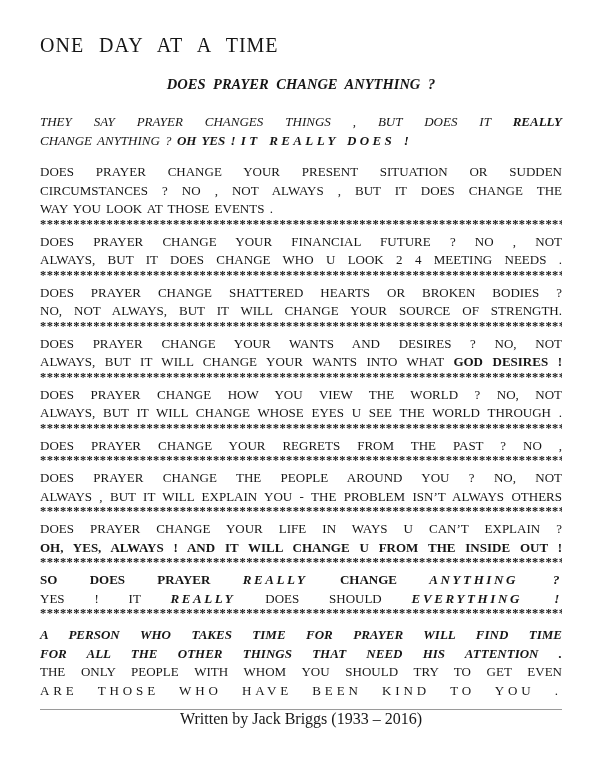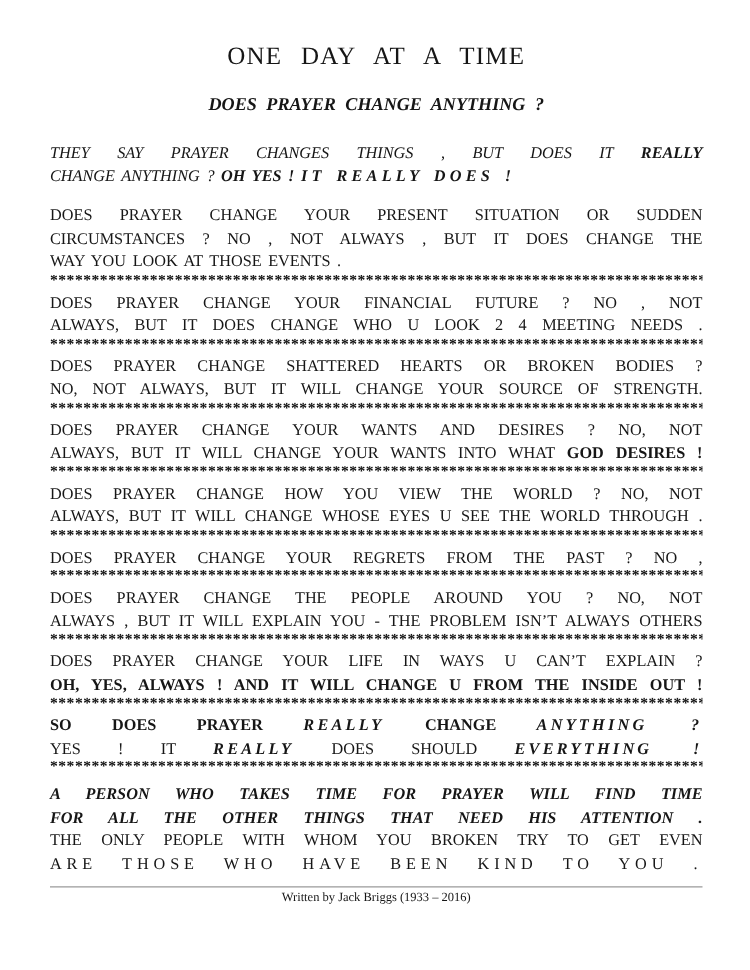--- a/index.html
+++ b/index.html
@@ -8,21 +8,21 @@
     width: 600px;
     height: 776px;
     box-sizing: border-box;
     background: #ffffff;
     color: #161616;
     font-family: "Liberation Serif", "DejaVu Serif", serif;
     padding: 34px 38px 0 40px;
     overflow: hidden;
   }
   .doc-title {
-    text-align: center;
+    text-align: left;
     font-size: 20px;
     line-height: 22px;
     letter-spacing: 1px;
     word-spacing: 9px;
     font-weight: 400;
   }
   .doc-subtitle {
     text-align: center;
     font-size: 14.5px;
     line-height: 16px;
@@ -62,21 +62,21 @@
     overflow: hidden;
     margin-top: 1px;
   }
   .footer-rule {
     border: none;
     border-top: 1px solid #9a9a9a;
     margin: 9px 0 0 0;
   }
   .footer-credit {
     text-align: center;
-    font-size: 10px;
+    font-size: 16px;
     line-height: 15px;
     margin-top: 1px;
   }
 </style>
 </head>
 <body>
 
 <div class="page">
   <div class="doc-title">ONE DAY AT A TIME</div>
   <div class="doc-subtitle">DOES PRAYER CHANGE ANYTHING ?</div>
@@ -126,19 +126,19 @@
         <div class="sep">**********************************************************************************************************</div>
       </div>
       <div class="para">
         <div class="line"><span class="seg-b">SO DOES PRAYER </span><span class="seg-bis">REALLY</span><span class="seg-b"> CHANGE </span><span class="seg-bis">ANYTHING ?</span></div>
         <div class="line"><span class="seg-r">YES ! IT </span><span class="seg-bis">REALLY</span><span class="seg-r"> DOES SHOULD </span><span class="seg-bis">EVERYTHING !</span></div>
         <div class="sep">**********************************************************************************************************</div>
       </div>
       <div class="para">
         <div class="line"><span class="seg-bi">A PERSON WHO TAKES TIME FOR PRAYER WILL FIND TIME</span></div>
         <div class="line"><span class="seg-bi">FOR ALL THE OTHER THINGS THAT NEED HIS ATTENTION .</span></div>
-        <div class="line"><span class="seg-r">THE ONLY PEOPLE WITH WHOM YOU BROKEN TRY TO GET EVEN</span></div>
+        <div class="line"><span class="seg-r">THE ONLY PEOPLE WITH WHOM YOU SHOULD TRY TO GET EVEN</span></div>
         <div class="line"><span class="seg-s">ARE THOSE WHO HAVE BEEN KIND TO YOU .</span></div>
       </div>
     </div>
   <hr class="footer-rule">
   <div class="footer-credit">Written by Jack Briggs (1933 – 2016)</div>
 </div>
 
 </body></html>

